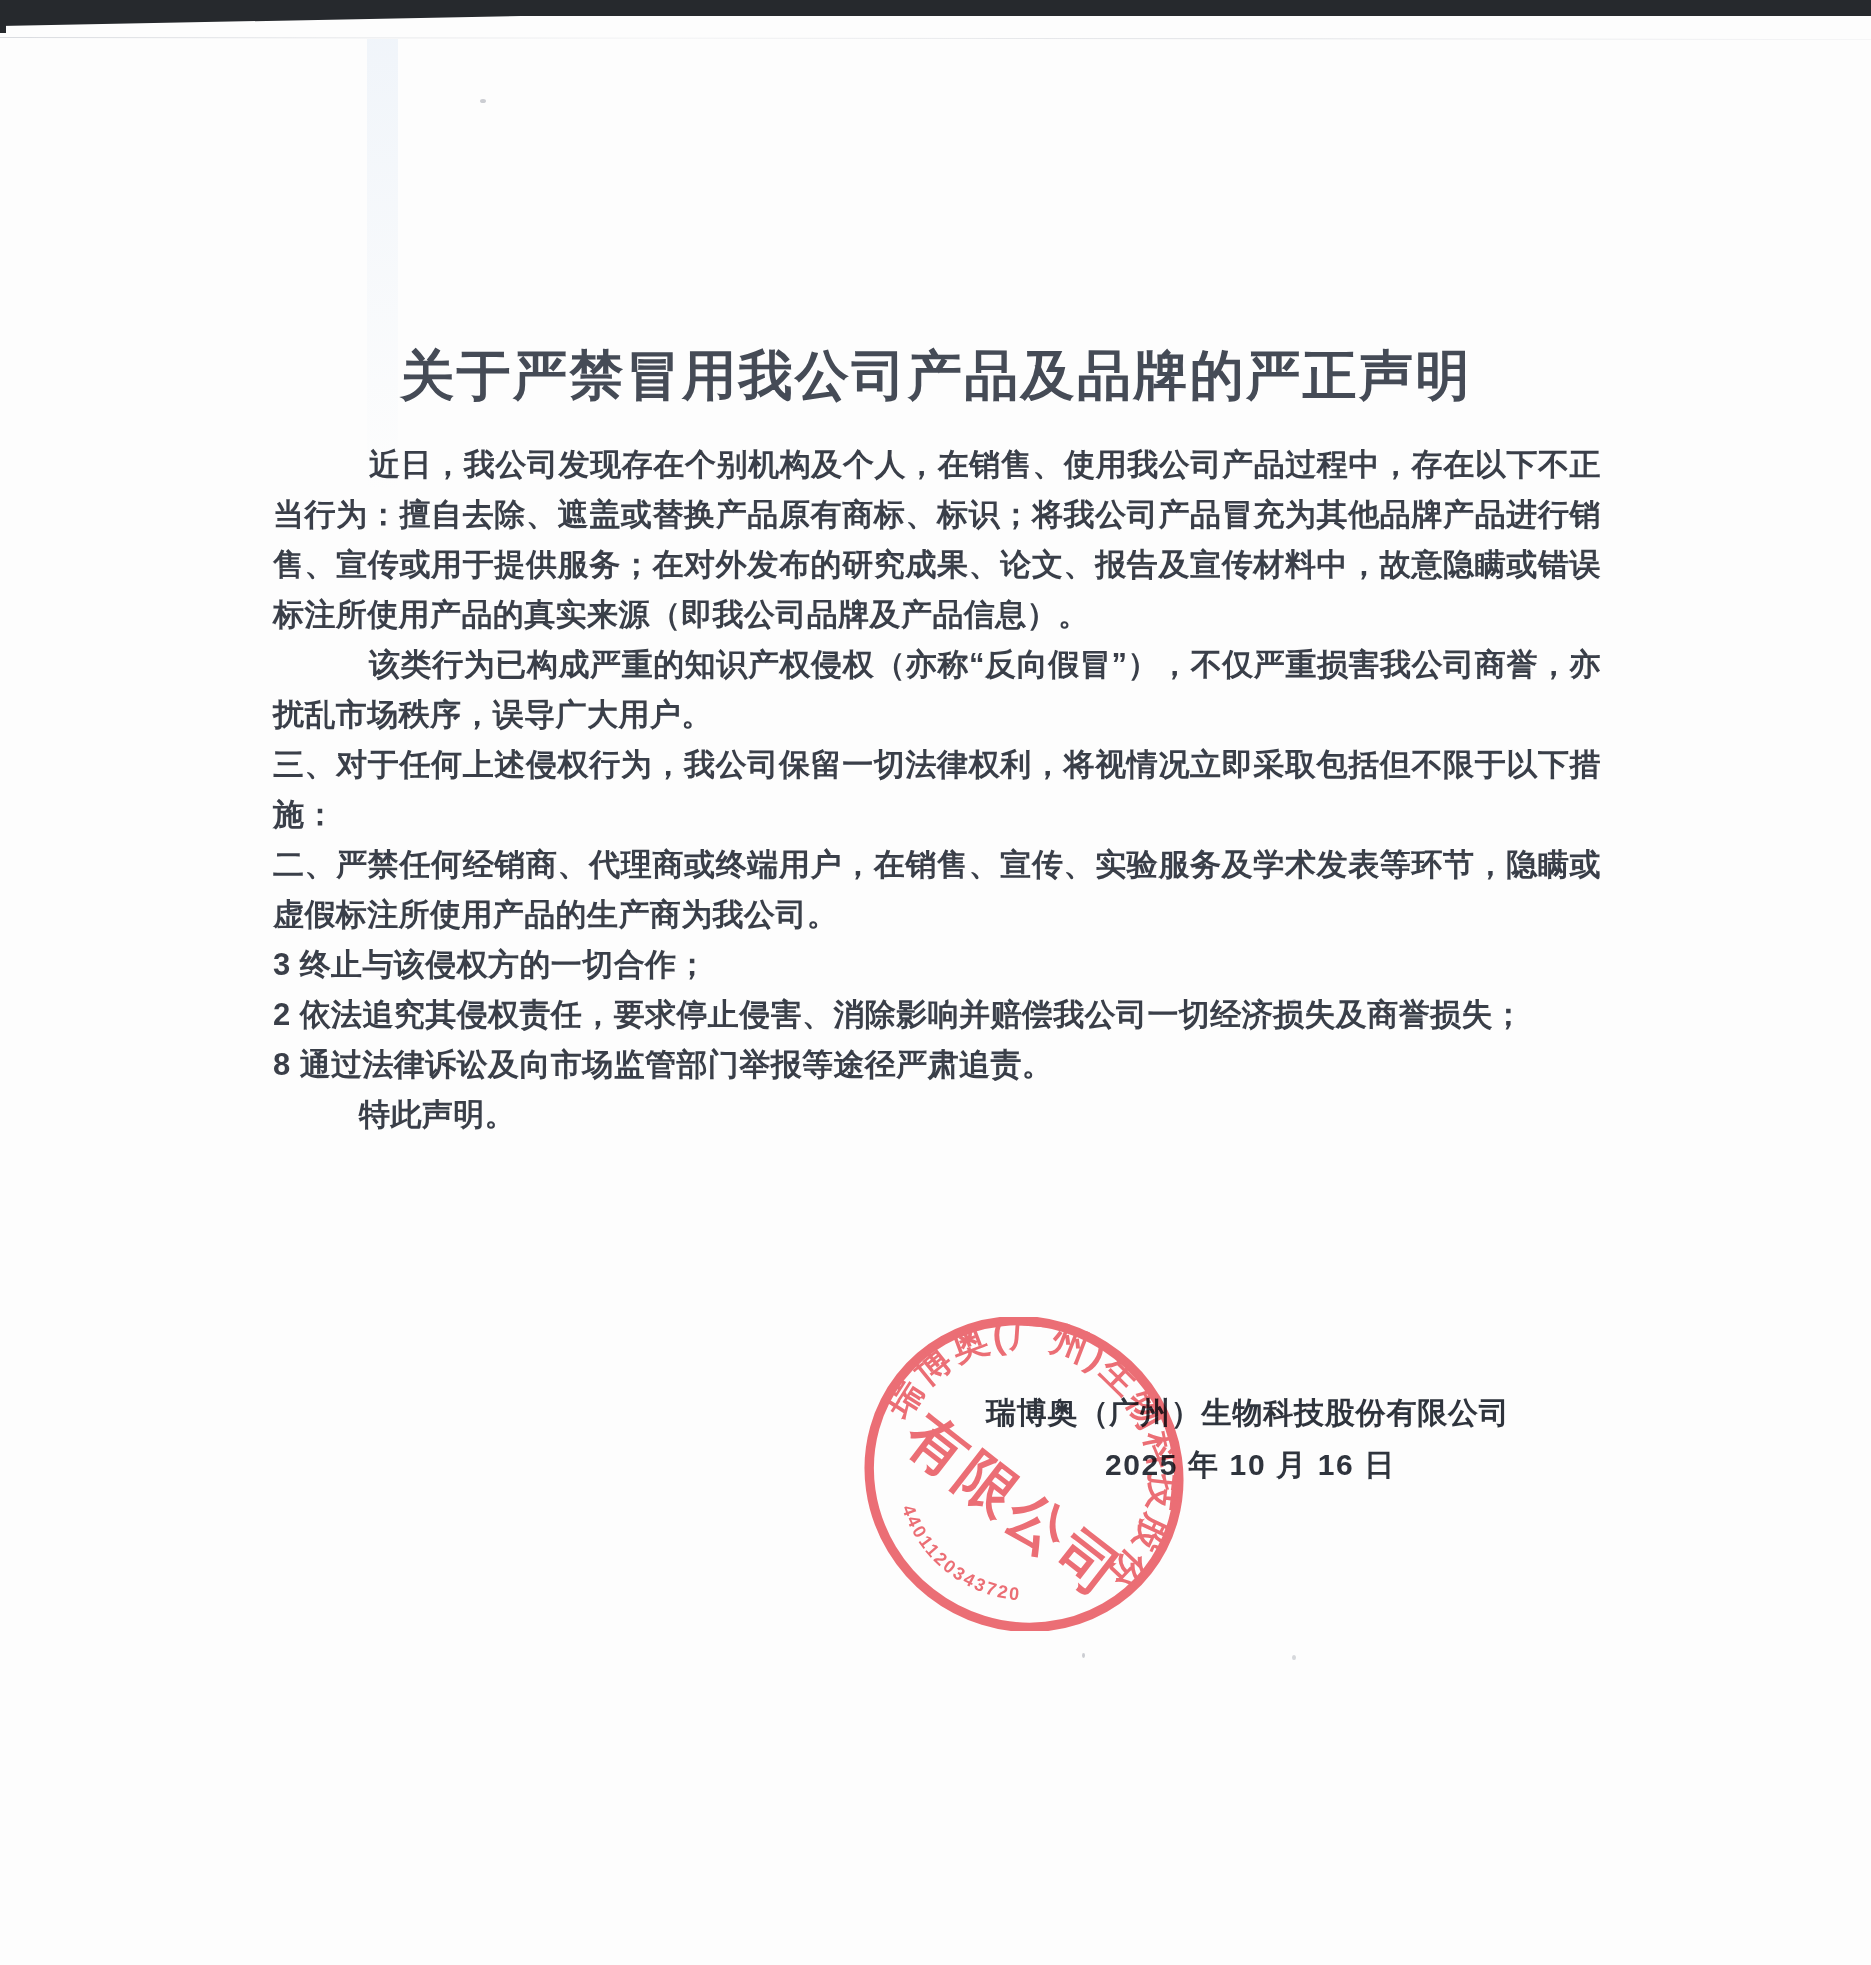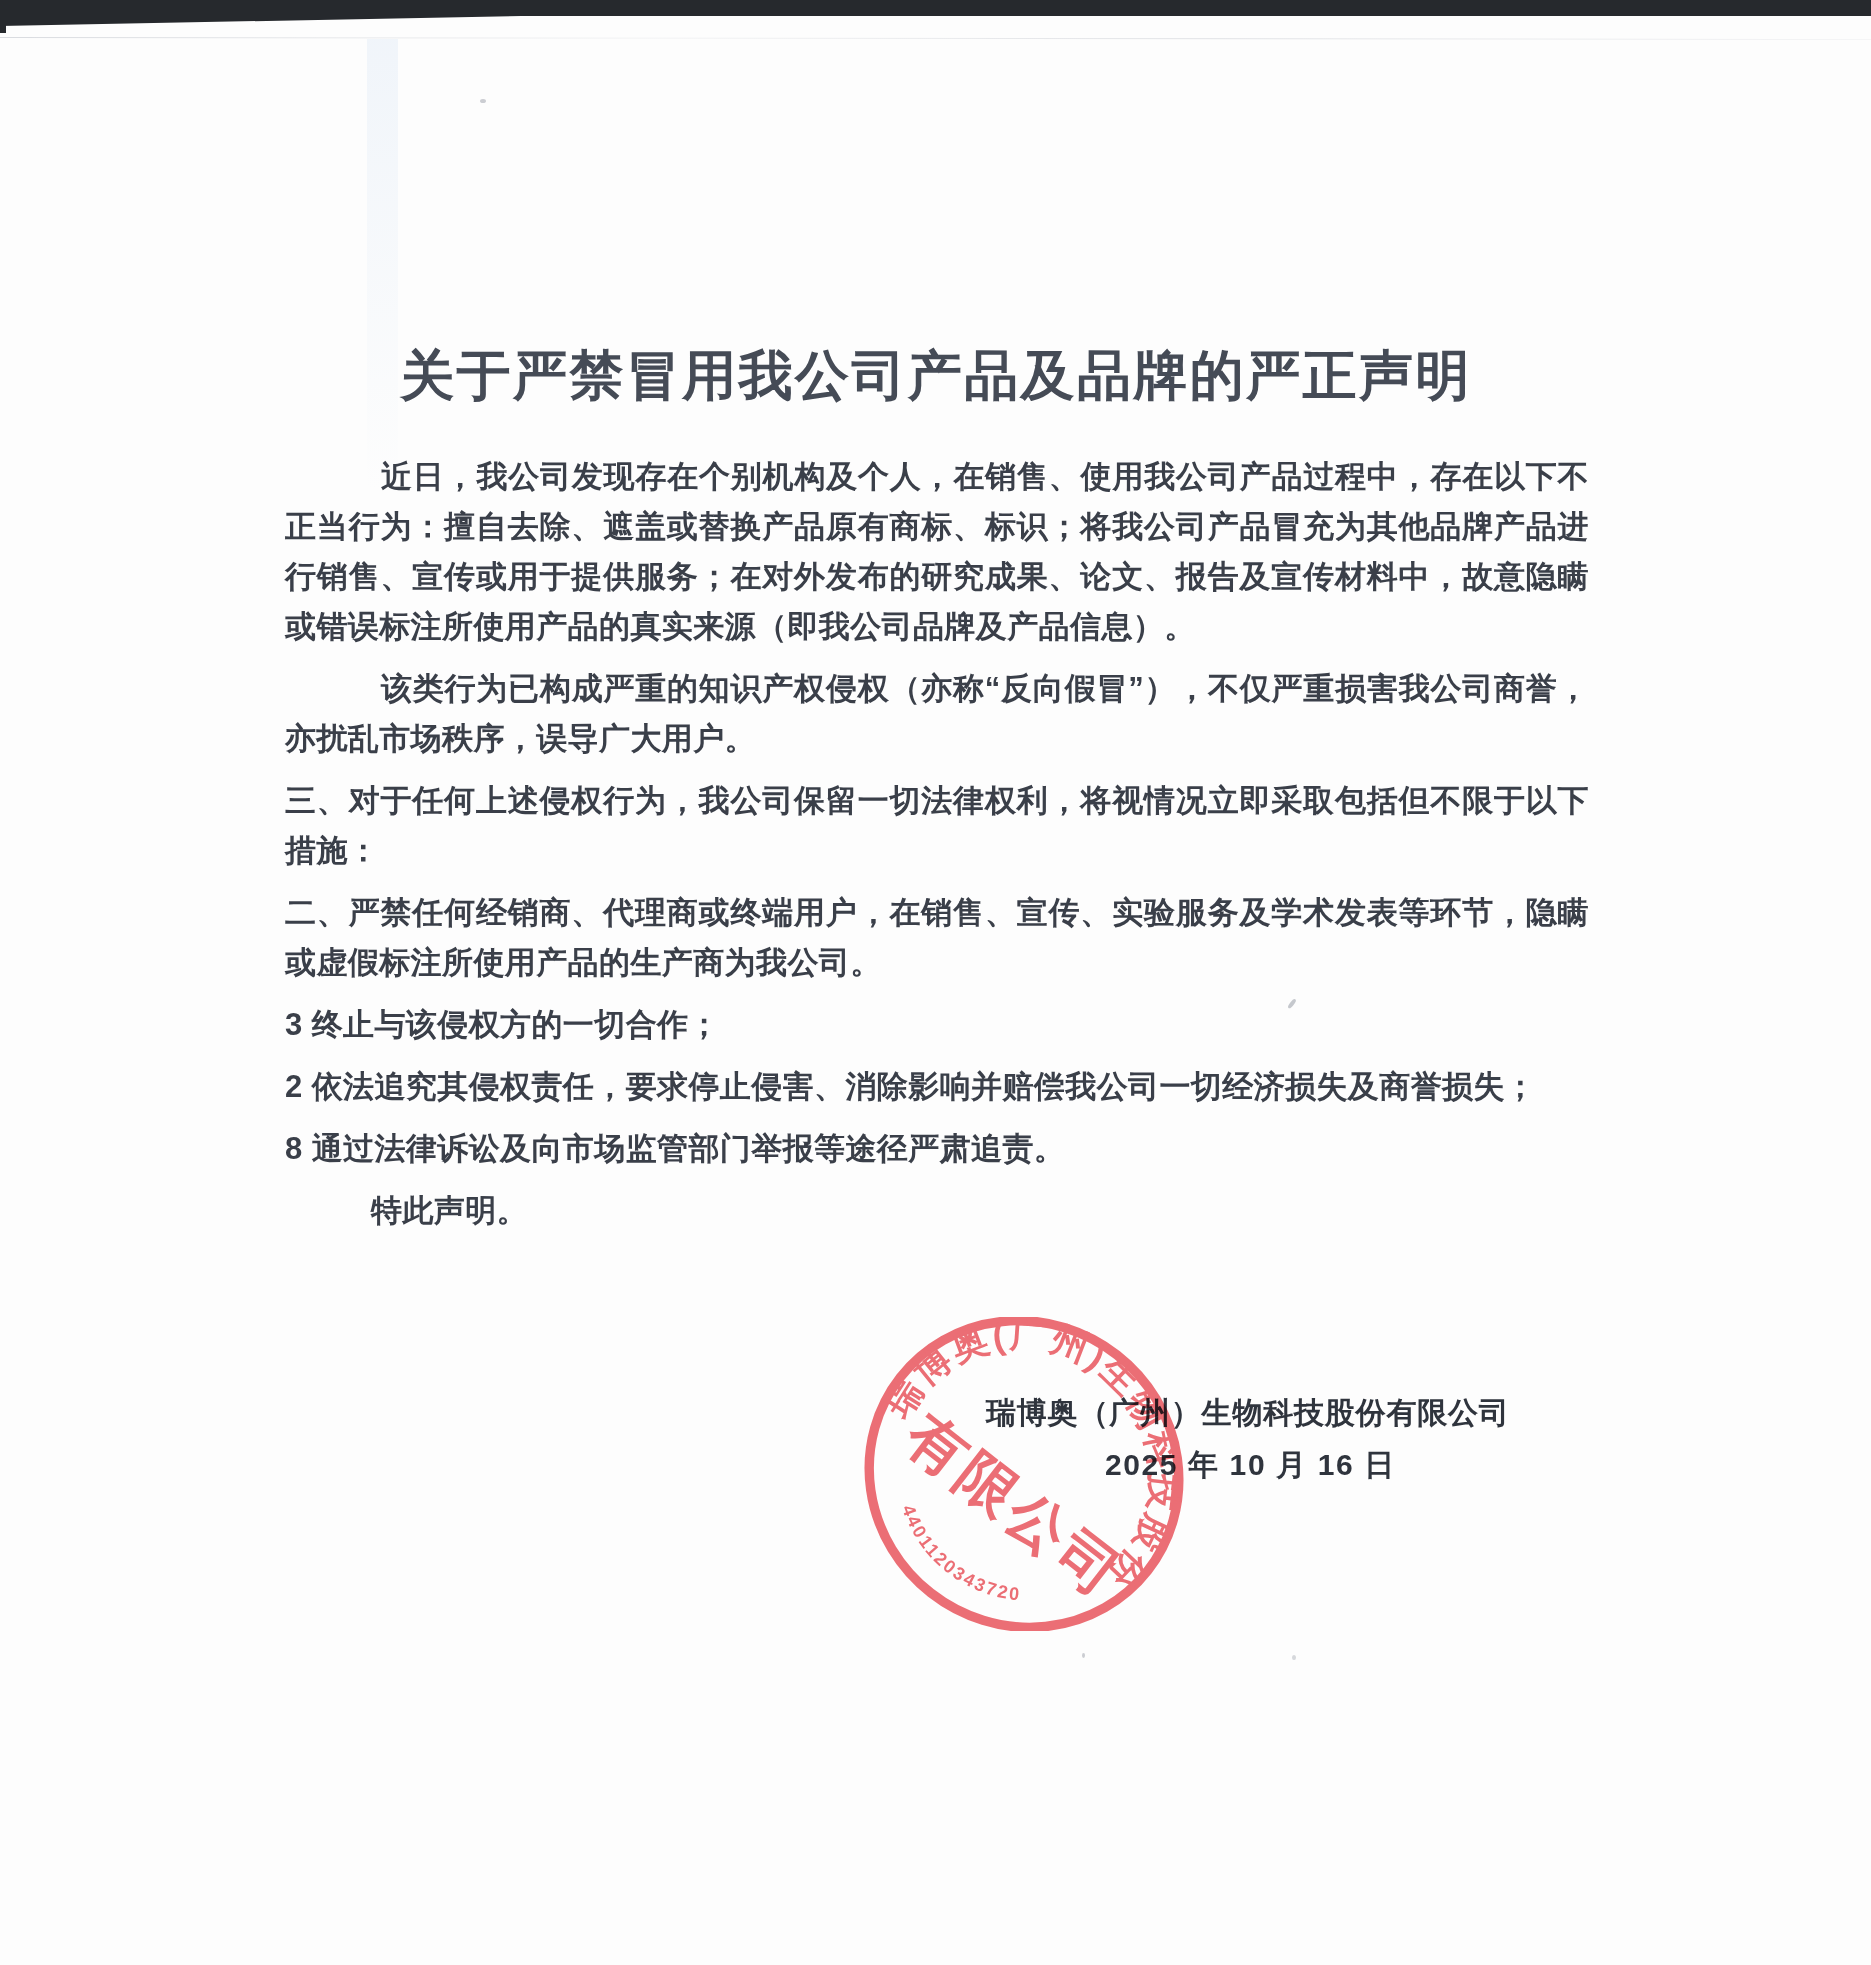--- a/index.html
+++ b/index.html
@@ -36,21 +36,21 @@
     margin-top:38px;
   }
   .body-block{
     position:absolute;top:440px;left:273px;width:1328px;
     font-size:31px;line-height:50px;
     letter-spacing:0.4px;
     text-align:justify;
     color:#3a3f49;
     font-weight:600;
   }
-  .body-block p{margin:12px;padding:0;}
+  .body-block p{margin:0;padding:0;}
   .indent{text-indent:96px;}
   .measure{padding-left:85px;}
   .closing{text-indent:86px;}
 
   .sig-company{
     position:absolute;top:1393px;left:986px;
     font-size:30px;letter-spacing:0.8px;
     color:#2f343d;font-weight:700;white-space:nowrap;
   }
   .sig-date{

